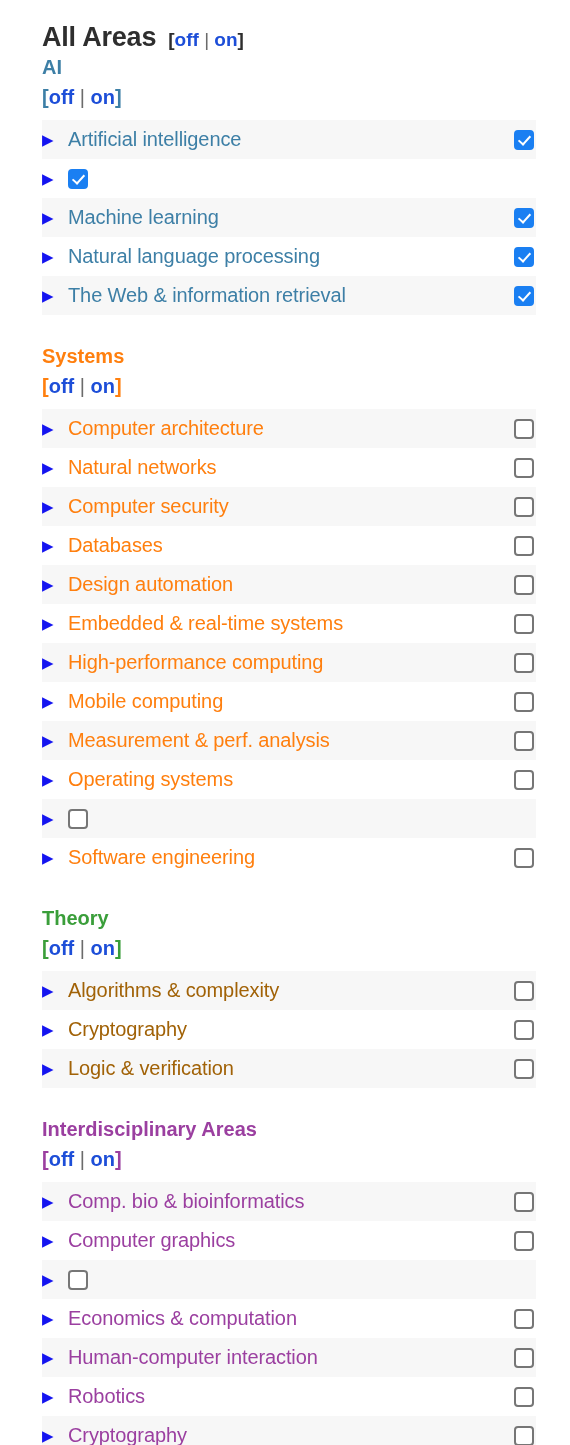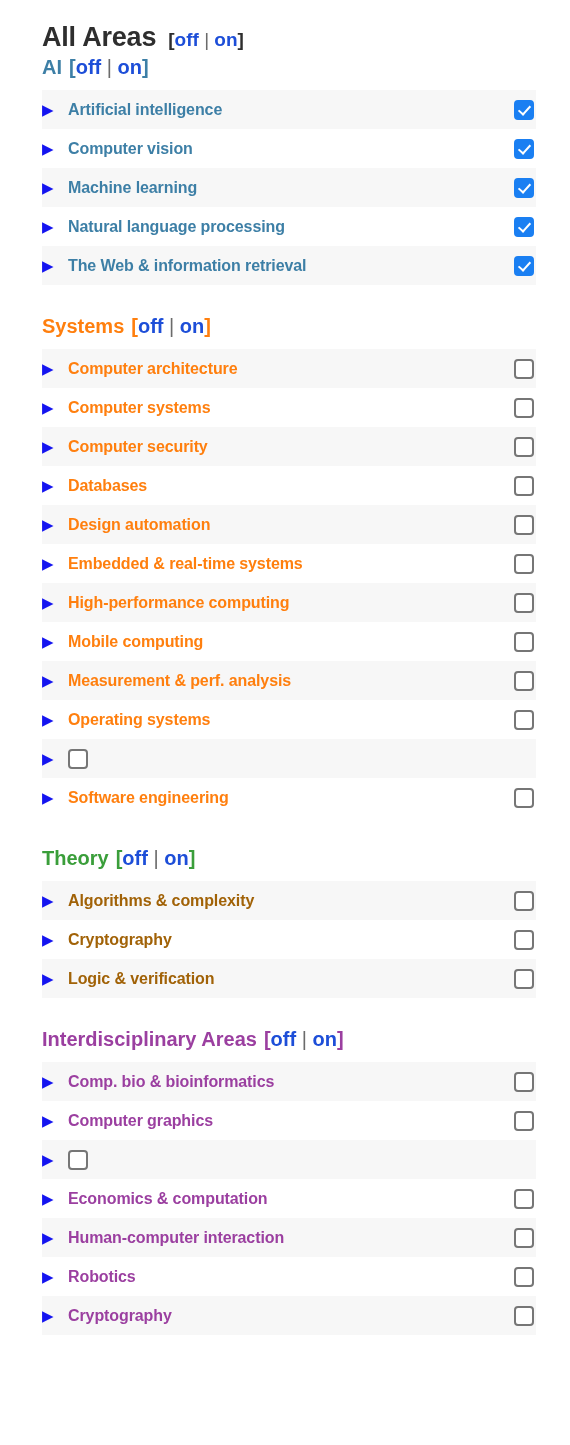--- a/index.html
+++ b/index.html
@@ -53,20 +53,21 @@
     margin: 0;
   }
   .section-header {
     padding-left: 38px;
     font-size: 20px;
     font-weight: bold;
     white-space: nowrap;
     display: flex;
     align-items: baseline;
     gap: 7px;
+    flex-direction: column;
   }
   .section-header .sh-title { }
   .section-header .toggle-group { font-size: 20px; }
   .section-header .toggle-group .brk { color: inherit; }
 
   
   .sec-ai    .sh-title, .sec-ai    .toggle-group .brk { color: #3d7fa6; }
   .sec-sys   .sh-title, .sec-sys   .toggle-group .brk { color: #ff7f0e; }
   .sec-theo  .sh-title, .sec-theo  .toggle-group .brk { color: #3a9e3a; }
   .sec-inter .sh-title, .sec-inter .toggle-group .brk { color: #9b3fa0; }
@@ -93,26 +94,25 @@
   .tri {
     color: #1414f0;
     font-size: 15px;
     line-height: 1;
     width: 26px;
     flex: 0 0 26px;
     cursor: pointer;
     user-select: none;
   }
   .row-label {
-    font-size: 16px;
+    font-size: 20px;
     flex: 1 1 auto;
     white-space: nowrap;
     cursor: pointer;
     letter-spacing: -0.1px;
-    font-weight: bold;
   }
   .cb {
     flex: 0 0 20px;
     width: 20px;
     height: 20px;
     border-radius: 4px;
     border: 2px solid #767676;
     background: #ffffff;
     position: relative;
     cursor: pointer;
@@ -153,21 +153,20 @@
           <span class="toggle-group"><span class="brk">[</span><span class="toggle-link">off</span> <span class="sep">|</span> <span class="toggle-link">on</span><span class="brk">]</span></span>
         </div>
         <div class="rows">
           <div class="row striped">
             <span class="tri">▶</span>
             <span class="row-label">Artificial intelligence</span>
             <span class="cb checked" role="checkbox" aria-checked="true"></span>
           </div>
           <div class="row">
             <span class="tri">▶</span>
-            <span class="row-label">Computer vision</span>
             <span class="cb checked" role="checkbox" aria-checked="true"></span>
           </div>
           <div class="row striped">
             <span class="tri">▶</span>
             <span class="row-label">Machine learning</span>
             <span class="cb checked" role="checkbox" aria-checked="true"></span>
           </div>
           <div class="row">
             <span class="tri">▶</span>
             <span class="row-label">Natural language processing</span>
@@ -187,21 +186,21 @@
           <span class="toggle-group"><span class="brk">[</span><span class="toggle-link">off</span> <span class="sep">|</span> <span class="toggle-link">on</span><span class="brk">]</span></span>
         </div>
         <div class="rows">
           <div class="row striped">
             <span class="tri">▶</span>
             <span class="row-label">Computer architecture</span>
             <span class="cb" role="checkbox" aria-checked="false"></span>
           </div>
           <div class="row">
             <span class="tri">▶</span>
-            <span class="row-label">Computer systems</span>
+            <span class="row-label">Natural networks</span>
             <span class="cb" role="checkbox" aria-checked="false"></span>
           </div>
           <div class="row striped">
             <span class="tri">▶</span>
             <span class="row-label">Computer security</span>
             <span class="cb" role="checkbox" aria-checked="false"></span>
           </div>
           <div class="row">
             <span class="tri">▶</span>
             <span class="row-label">Databases</span>

